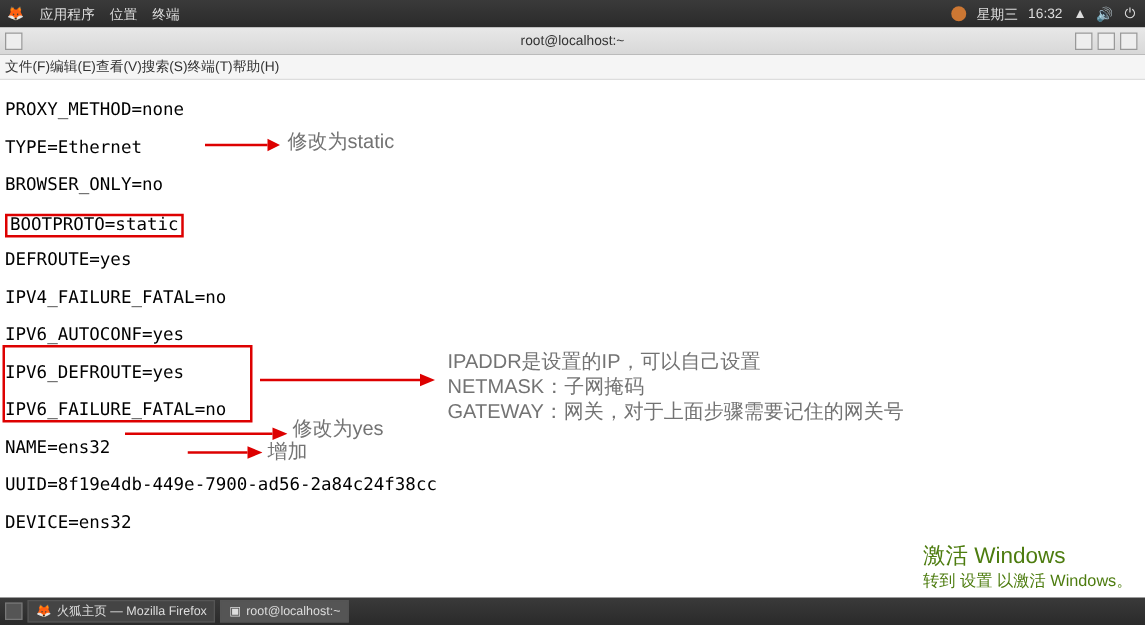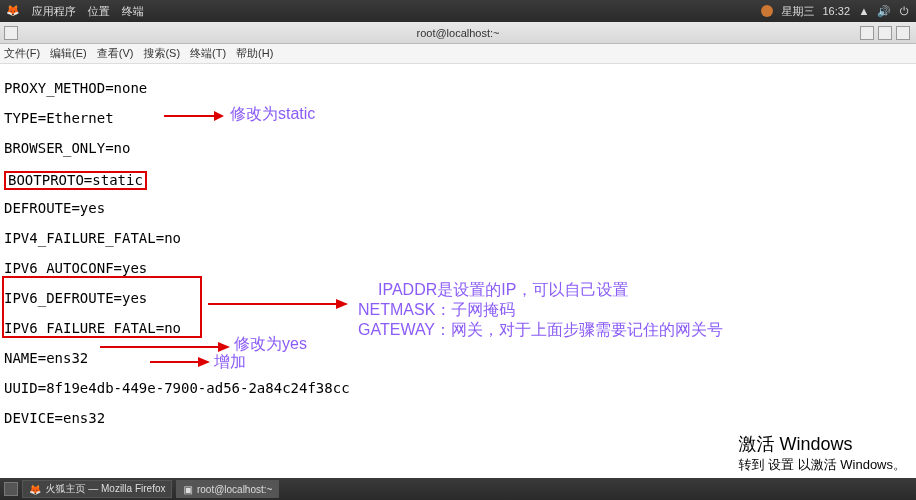--- a/index.html
+++ b/index.html
@@ -8,30 +8,30 @@
   .top-panel { height: 22px; background: linear-gradient(#3a3a3a, #2a2a2a); color: #ddd; display: flex; align-items: center; padding: 0 6px; font-size: 11px; }
   .top-panel .left { display: flex; gap: 12px; }
   .top-panel .right { margin-left: auto; display: flex; gap: 8px; align-items: center; }
   .tray-icon { width: 12px; height: 12px; display: inline-flex; align-items: center; justify-content: center; }
   .bullet { width: 12px; height: 12px; border-radius: 50%; background: #cc7733; }
   
   .title-bar { height: 22px; background: linear-gradient(#e8e8e8, #d8d8d8); border-bottom: 1px solid #bbb; display: flex; align-items: center; font-size: 11px; color: #333; position: relative; }
   .title-bar .title-text { margin: 0 auto; }
   .win-btn { width: 14px; height: 14px; border: 1px solid #999; margin-right: 2px; background: #eee; }
   
-  .menu-bar { height: 20px; background: #f5f5f5; border-bottom: 1px solid #ddd; display: flex; align-items: center; padding: 0 4px; font-size: 11px; gap: 10px; color: #333; }
+  .menu-bar { height: 20px; background: #f5f5f5; border-bottom: 1px solid #ddd; display: flex; align-items: center; padding: 0 4px; font-size: 11px; color: #333; }
   
   .terminal { font-family: "DejaVu Sans Mono", "Courier New", monospace; font-size: 14px; line-height: 15px; padding: 2px 4px; white-space: pre; position: relative; color: #000; }
   .term-line { height: 15px; }
   .box-red { border: 2px solid #d00; display: inline-block; padding: 0 2px; }
   .box-red-block { border: 2px solid #d00; padding: 0 2px; position: absolute; }
-  .note-red { color: #8b5cf6; font-family: sans-serif; font-size: 16px; position: absolute; }
+  .note-red { color: #737373; font-family: sans-serif; font-size: 16px; position: absolute; }
   .arrow-svg { position: absolute; }
   
-  .watermark { position: absolute; right: 10px; bottom: 26px; color: #000000; font-size: 13px; text-align: left; }
+  .watermark { position: absolute; right: 10px; bottom: 26px; color: #4d7c0f; font-size: 13px; text-align: left; }
   .watermark .w1 { font-size: 18px; }
   .csdn { position: absolute; right: 8px; bottom: 6px; font-size: 10px; color: #ccc; }
   
   .taskbar { position: absolute; bottom: 0; left: 0; right: 0; height: 22px; background: linear-gradient(#3a3a3a, #2a2a2a); display: flex; align-items: center; padding: 0 4px; gap: 4px; }
   .tb-btn { height: 18px; padding: 0 6px; background: #444; color: #ddd; font-size: 10px; display: flex; align-items: center; gap: 4px; border: 1px solid #555; }
   .tb-btn.active { background: #555; }
   .tb-icon { width: 14px; height: 14px; display: inline-block; }
 </style>
 </head>
 <body>
@@ -107,21 +107,21 @@
   <line x1="0" y1="8" x2="50" y2="8" stroke="#d00" stroke-width="2"></line>
   <polygon points="50,3 60,8 50,13" fill="#d00"></polygon>
 </svg>
 <div class="note-red" style="left:230px; top:42px;">修改为static</div>
 
 
 <svg class="arrow-svg" style="left:208px; top:230px;" width="140" height="20">
   <line x1="0" y1="10" x2="128" y2="10" stroke="#d00" stroke-width="2"></line>
   <polygon points="128,5 140,10 128,15" fill="#d00"></polygon>
 </svg>
-<div class="note-red" style="left:358px; top:218px;margin-left:20px;">IPADDR是设置的IP，可以自己设置</div>
+<div class="note-red" style="left:358px; top:218px;">IPADDR是设置的IP，可以自己设置</div>
 <div class="note-red" style="left:358px; top:238px;">NETMASK：子网掩码</div>
 <div class="note-red" style="left:358px; top:258px;">GATEWAY：网关，对于上面步骤需要记住的网关号</div>
 
 
 <svg class="arrow-svg" style="left:100px; top:275px;" width="130" height="16">
   <line x1="0" y1="8" x2="118" y2="8" stroke="#d00" stroke-width="2"></line>
   <polygon points="118,3 130,8 118,13" fill="#d00"></polygon>
 </svg>
 <div class="note-red" style="left:234px; top:272px;">修改为yes</div>
 

